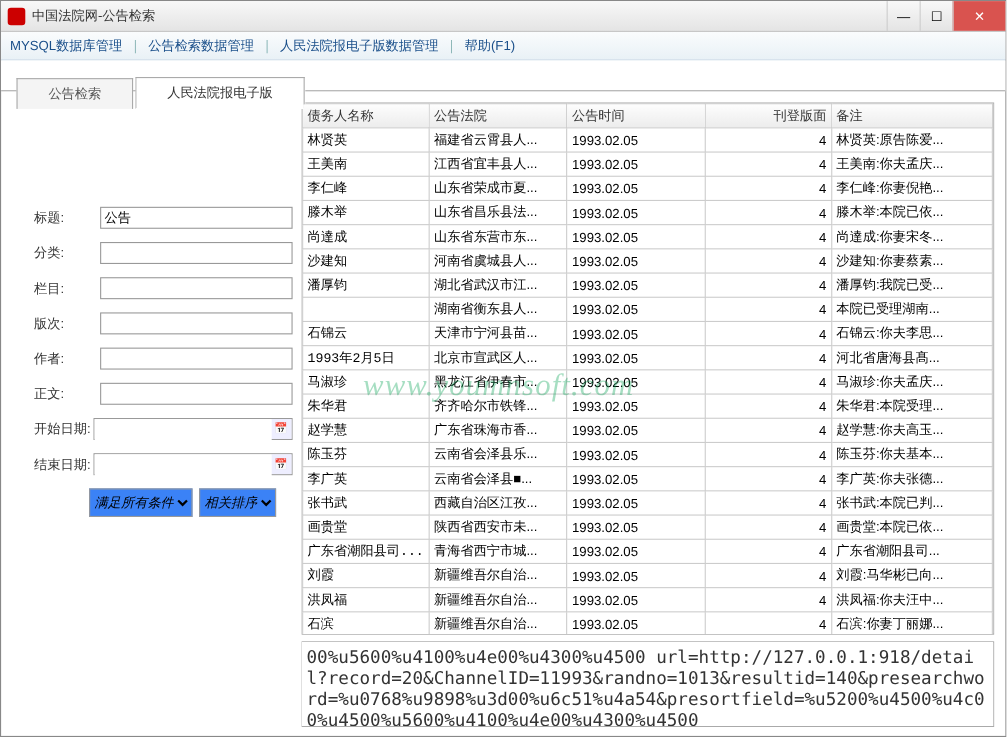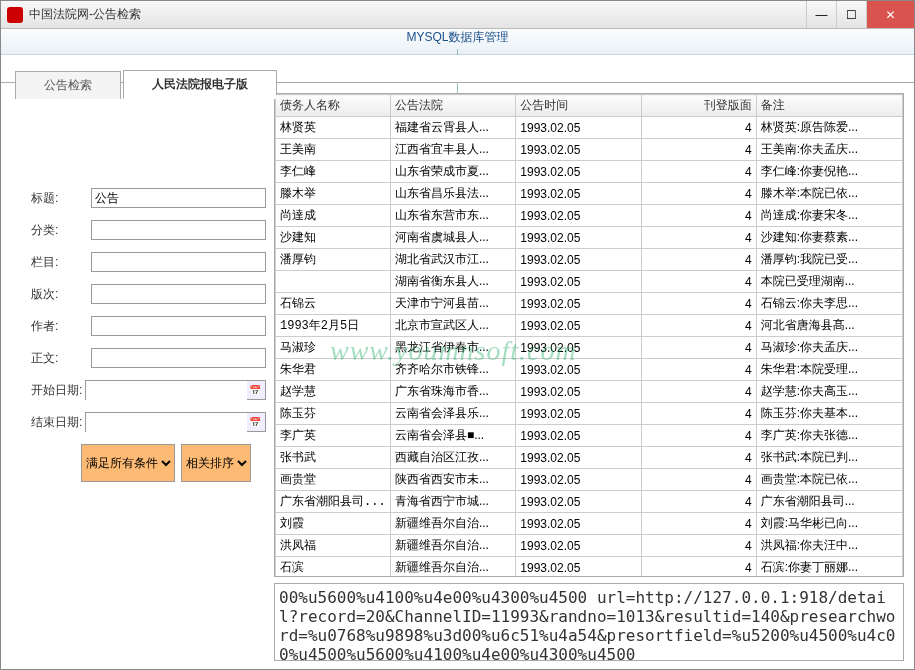--- a/index.html
+++ b/index.html
@@ -4,36 +4,36 @@
 <style>
 * { box-sizing: border-box; margin: 0; padding: 0; font-family: "Microsoft YaHei", SimSun, sans-serif; font-size: 12px; }
 body { background: #f0f0f0; width: 915px; height: 670px; overflow: hidden; }
 .window { width: 915px; height: 670px; background: #fff; border: 1px solid #888; display: flex; flex-direction: column; }
 .titlebar { height: 28px; background: linear-gradient(#f8f8f8,#e4e4e4); display: flex; align-items: center; border-bottom: 1px solid #bbb; }
 .titlebar .app-icon { width: 16px; height: 16px; margin: 0 6px; background: #c00; border-radius: 3px; }
 .titlebar .title { flex: 1; color: #333; }
 .win-btns { display: flex; height: 100%; }
 .win-btn { width: 30px; display:flex; align-items:center; justify-content:center; border-left:1px solid #ccc; cursor:pointer; }
 .win-btn.close { background:#d9534f; color:#fff; width:48px; }
-.menubar { height: 26px; background: linear-gradient(#fafcfd,#e9f1f6); border-bottom:1px solid #c4d5e3; display:flex; align-items:center; padding:0 6px; color:#1a4f8a;flex-direction:column; }
+.menubar { height: 26px; background: linear-gradient(#fafcfd,#e9f1f6); border-bottom:1px solid #c4d5e3; display:flex; align-items:center; padding:0 6px; color:#1a4f8a; }
 .menubar span.sep { color:#7aa; margin:0 4px; }
 .menubar span.item { cursor:pointer; padding:0 2px; }
 .tabs { height:28px; display:flex; align-items:flex-end; padding-left:14px; border-bottom:1px solid #aaa; background:#fff; }
 .tab { padding:5px 28px; border:1px solid #aaa; border-bottom:none; background:#f4f4f4; margin-right:2px; color:#555; cursor:pointer; position:relative; top:17px; }
-.tab.active { background:#fff; border-bottom:1px solid #fff; color:#333;font-weight:bold; }
+.tab.active { background:#fff; border-bottom:1px solid #fff; color:#333; }
 .body { flex:1; display:flex; padding:10px 10px 8px 10px; gap:8px; overflow:hidden; }
 .left-form { width:255px; padding-top:95px; padding-left:20px; }
 .form-row { display:flex; align-items:center; margin-bottom:12px; }
 .form-row label { width:60px; text-align:left; color:#333; }
 .form-row input[type=text] { flex:1; height:20px; border:1px solid #999; padding:0 3px; }
 .form-row .date-wrap { flex:1; display:flex; border:1px solid #999; height:20px; }
 .form-row .date-wrap input { flex:1; border:none; padding:0 3px; }
 .form-row .date-wrap .cal-btn { width:18px; background:#eef; display:flex; align-items:center; justify-content:center; cursor:pointer; font-size:10px; }
 .selects-row { display:flex; gap:6px; margin:6px 0 10px 50px; }
-.selects-row select { height:38px; border:1px solid #999; background:#fdba74; }
+.selects-row select { height:26px; border:1px solid #999; background:#3b82f6;font-style:italic; }
 .btn-row { display:flex; gap:10px; margin-left:50px; }
 .btn { padding:3px 14px; border:1px solid #888; background:linear-gradient(#fdfdfd,#e6e6e6); cursor:pointer; }
 .btn:disabled { color:#aaa; }
 .right-area { flex:1; display:flex; flex-direction:column; gap:6px; overflow:hidden; }
 .grid-wrap { flex:1; border:1px solid #aaa; overflow:auto; background:#fff; }
 table { border-collapse:collapse; width:100%; }
 th, td { border:1px solid #ccc; padding:2px 4px; text-align:left; white-space:nowrap; overflow:hidden; text-overflow:ellipsis; height:20px; }
 th { background:linear-gradient(#fdfdfd,#ececec); font-weight:normal; color:#333; position:sticky; top:0; }
 th.c1, td.c1 { width:110px; max-width:110px;font-family:Liberation Mono, monospace;}
 th.c2, td.c2 { width:120px; max-width:120px;}

